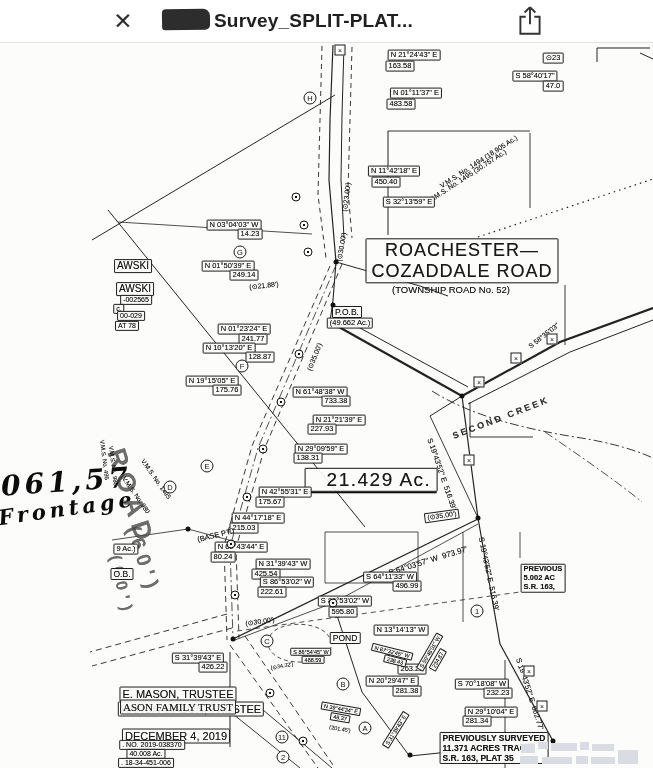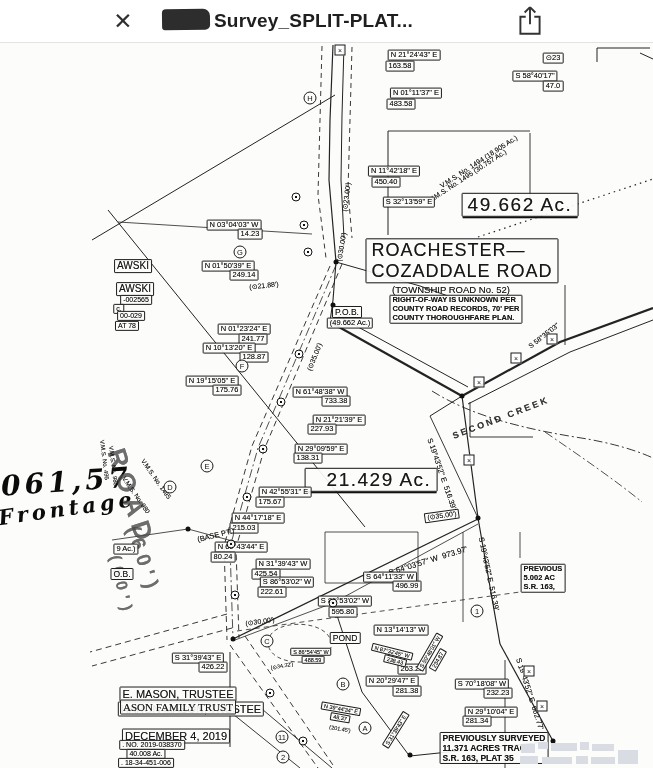--- a/index.html
+++ b/index.html
@@ -16,21 +16,21 @@
   
   #map{position:absolute;left:0;top:0;width:653px;height:768px;}
   #linework{position:absolute;left:0;top:0;}
   #linework path{stroke:#232323;fill:none;stroke-linecap:butt;stroke-linejoin:miter;}
   #labels{position:absolute;left:0;top:0;width:653px;height:768px;}
   .lb{position:absolute;transform:translate(-50%,-50%) rotate(var(--r,0deg));font-size:var(--s,7.5px);
       white-space:pre;color:#181818;background:rgba(252,252,250,.92);border:1px solid #1d1d1d;border-radius:1px;
       padding:0 2px;line-height:1.18;text-shadow:0 0 .4px rgba(20,20,20,.55);}
   .lb.n{border:none;background:transparent;padding:0;}
   .lb.g{font-size:19px;letter-spacing:1.5px;border:1.5px solid #121212;box-shadow:0 2.5px 0 -1px #121212;padding:0 5px;font-weight:500;}
-  .lb.g2{font-size:18px;text-align:left;letter-spacing:1px;border:1.5px solid #121212;line-height:1.15;padding:1px 5px;font-weight:500;}
+  .lb.g2{font-size:18px;text-align:center;letter-spacing:1px;border:1.5px solid #121212;line-height:1.15;padding:1px 5px;font-weight:500;}
   .lb.note{text-align:left;font-weight:600;}
   .lb.hw{font-family:"DejaVu Serif",serif;font-style:italic;font-weight:600;border:none;background:transparent;letter-spacing:4px;color:#0b0b0b;text-shadow:none;}
   .lb.road{border:none;background:transparent;color:#4a4a4a;font-weight:700;letter-spacing:6px;opacity:.8;}
   .lb.sp{letter-spacing:2.5px;font-weight:600;opacity:.88;}
   .cm{position:absolute;transform:translate(-50%,-50%);min-width:13px;height:13px;border:1.2px solid #1a1a1a;border-radius:50%;
       display:flex;align-items:center;justify-content:center;font-size:7.5px;color:#111;background:rgba(252,252,250,.92);box-sizing:border-box;padding:0 1px;}
   .xb{position:absolute;transform:translate(-50%,-50%);width:9px;height:9px;border:1px solid #1a1a1a;background:rgba(255,255,255,.9);
       display:flex;align-items:center;justify-content:center;font-size:7px;color:#111;line-height:1;}
   .dt{position:absolute;transform:translate(-50%,-50%);width:5px;height:5px;background:#111;border-radius:50%;}
   .rg{position:absolute;transform:translate(-50%,-50%);width:7px;height:7px;border:1px solid #111;border-radius:50%;
@@ -97,41 +97,37 @@
       <div class="lb " style="left: 400px; top: 66px;">163.58</div>
       <div class="lb " style="left: 553px; top: 58px;">⊙23</div>
       <div class="lb " style="left: 535px; top: 76px;">S 58°40'17"</div>
       <div class="lb " style="left: 553px; top: 86px;">47.0</div>
       <div class="lb " style="left: 416px; top: 93px;">N 01°11'37" E</div>
       <div class="lb " style="left: 401px; top: 104px;">483.58</div>
       <div class="lb " style="left: 394px; top: 171px;">N 11°42'18" E</div>
       <div class="lb " style="left: 386px; top: 182px;">450.40</div>
       <div class="lb n" style="left: 479px; top: 162px; --r: -33deg; --s: 7px;">V.M.S. No. 1494 (18.905 Ac.)</div>
       <div class="lb n" style="left: 468px; top: 176px; --r: -33deg; --s: 7px;">V.M.S. No. 1495 (30.757 Ac.)</div>
-      <div class="lb g" style="left: 520px; top: 205px;">49.662 Ac.</div>
       <div class="lb " style="left: 409px; top: 202px;">S 32°13'59" E</div>
       <div class="lb n" style="left: 347px; top: 197px; --r: -83deg; --s: 7px;">(⊙23.00')</div>
       <div class="lb n" style="left: 342px; top: 247px; --r: -80deg; --s: 7px;">(⊙30.00')</div>
       <div class="lb g2" style="left: 462px; top: 261px;">ROACHESTER—
 COZADDALE ROAD</div>
       <div class="lb n" style="left: 451px; top: 290px; --s: 9.5px;">(TOWNSHIP ROAD No. 52)</div>
-      <div class="lb note" style="left: 456px; top: 309px; --s: 7.5px;">RIGHT-OF-WAY IS UNKNOWN PER
-COUNTY ROAD RECORDS, 70' PER
-COUNTY THOROUGHFARE PLAN.</div>
       <div class="lb " style="left: 347px; top: 312px; --s: 8.5px;">P.O.B.</div>
       <div class="lb " style="left: 350px; top: 323px; --s: 7.5px;">(49.662 Ac.)</div>
       <div class="lb " style="left: 234px; top: 225px;">N 03°04'03" W</div>
       <div class="lb " style="left: 250px; top: 234px;">14.23</div>
       <div class="lb " style="left: 228px; top: 266px;">N 01°50'39" E</div>
       <div class="lb " style="left: 244px; top: 275px;">249.14</div>
       <div class="lb n" style="left: 264px; top: 286px; --r: -6deg; --s: 7px;">(⊙21.88')</div>
       <div class="lb " style="left: 244px; top: 329px;">N 01°23'24" E</div>
       <div class="lb " style="left: 253px; top: 339px;">241.77</div>
       <div class="lb " style="left: 229px; top: 348px;">N 10°13'20" E</div>
-      <div class="lb " style="left: 254px; top: 357px; text-align: right;">128.87</div>
+      <div class="lb " style="left: 260px; top: 357px; text-align: right;">128.87</div>
       <div class="lb " style="left: 212px; top: 381px;">N 19°15'05" E</div>
       <div class="lb " style="left: 227px; top: 390px;">175.76</div>
       <div class="lb n" style="left: 315px; top: 357px; --r: -68deg; --s: 7px;">(⊙35.00')</div>
       <div class="lb " style="left: 320px; top: 392px;">N 61°48'38" W</div>
       <div class="lb " style="left: 336px; top: 401px;">733.38</div>
       <div class="lb " style="left: 339px; top: 420px;">N 21°21'39" E</div>
       <div class="lb " style="left: 322px; top: 429px;">227.93</div>
       <div class="lb " style="left: 321px; top: 449px;">N 29°09'59" E</div>
       <div class="lb " style="left: 308px; top: 458px;">138.31</div>
       <div class="lb g" style="left: 371px; top: 480px; padding-left: 21px;">21.429 Ac.</div>

